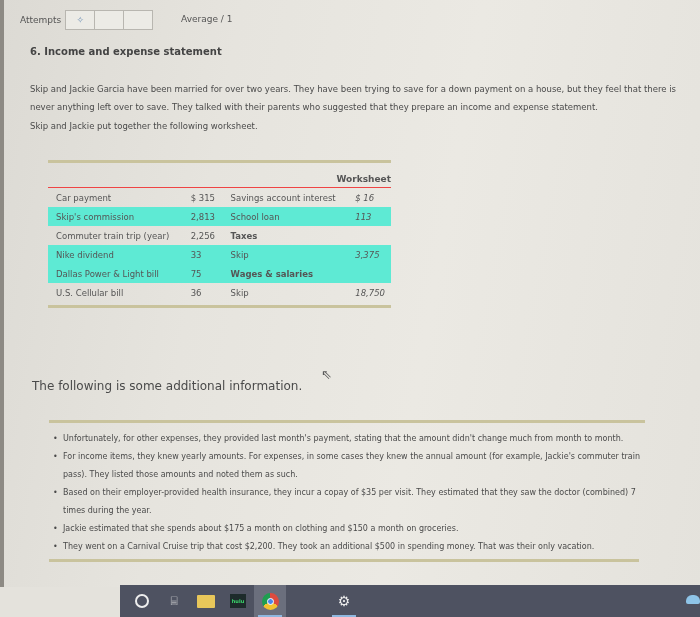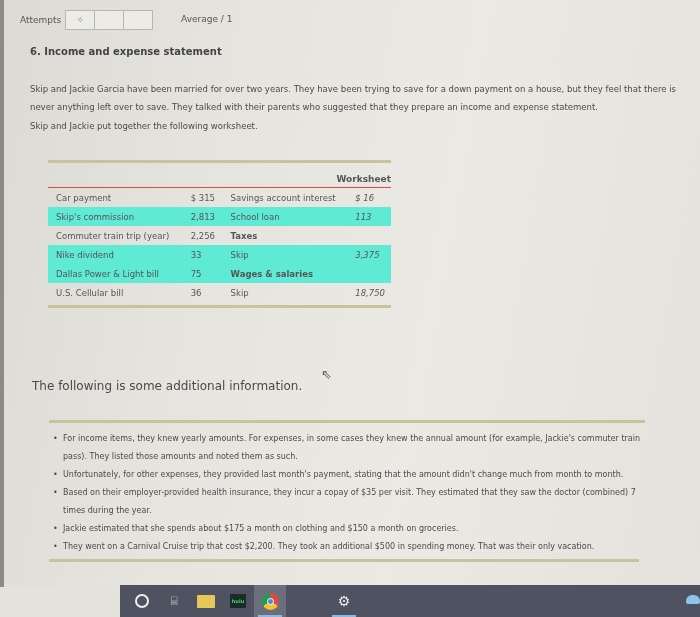--- a/index.html
+++ b/index.html
@@ -116,22 +116,22 @@
   </table>
   <div class="botbar"></div>
 </div>
 
 <div class="cursor">⇖</div>
 <div class="addl">The following is some additional information.</div>
 
 <div class="info">
   <div class="bar"></div>
   <ul>
+    <li>Unfortunately, for other expenses, they provided last month's payment, stating that the amount didn't change much from month to month.</li>
     <li>For income items, they knew yearly amounts. For expenses, in some cases they knew the annual amount (for example, Jackie's commuter train pass). They listed those amounts and noted them as such.</li>
-    <li>Unfortunately, for other expenses, they provided last month's payment, stating that the amount didn't change much from month to month.</li>
     <li>Based on their employer-provided health insurance, they incur a copay of $35 per visit. They estimated that they saw the doctor (combined) 7 times during the year.</li>
     <li>Jackie estimated that she spends about $175 a month on clothing and $150 a month on groceries.</li>
     <li>They went on a Carnival Cruise trip that cost $2,200. They took an additional $500 in spending money. That was their only vacation.</li>
   </ul>
   <div class="bar2"></div>
 </div>
 
 <div class="taskbar-left"></div>
 <div class="taskbar">
   <div class="tb" style="margin-left:6px">

